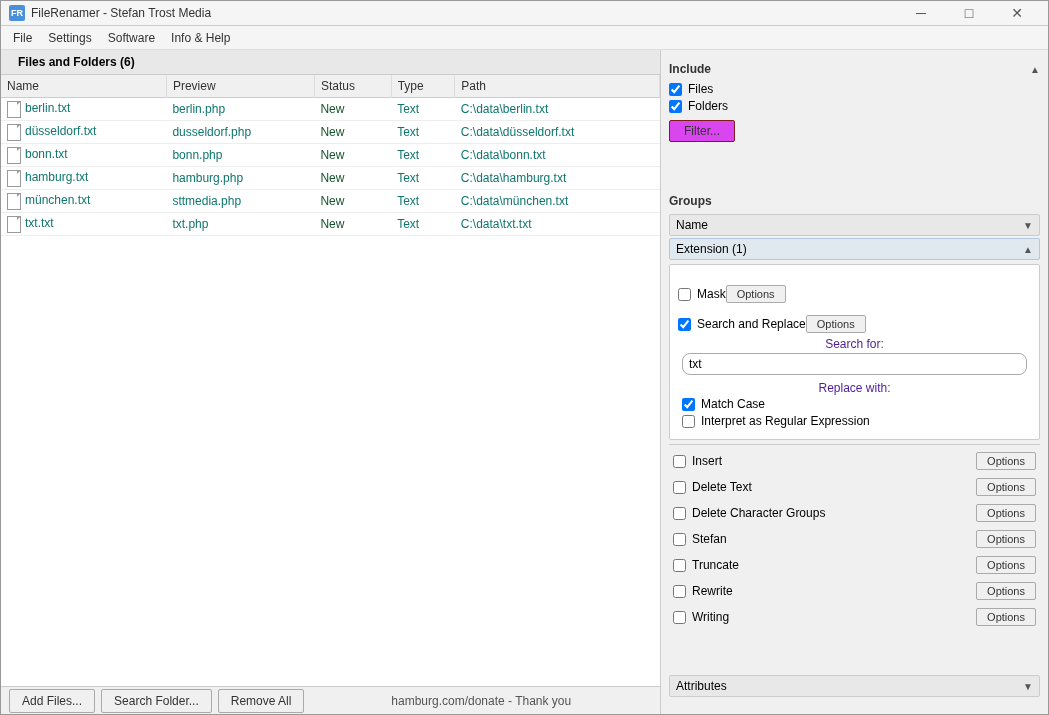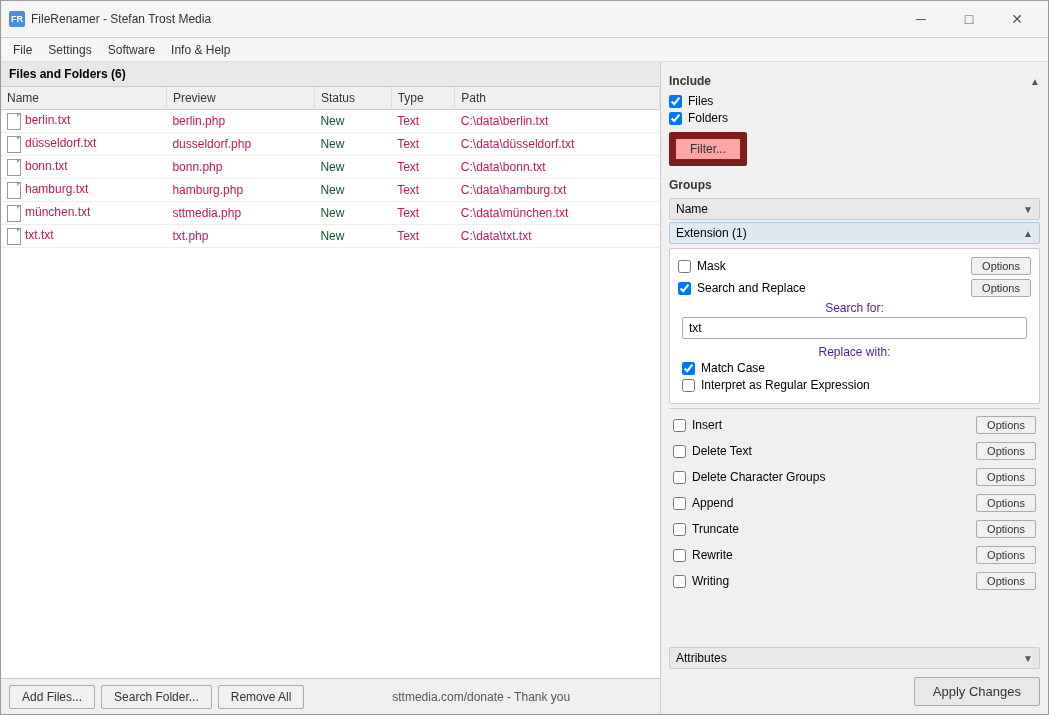--- a/index.html
+++ b/index.html
@@ -10,21 +10,21 @@
       width: 1049px;
       height: 715px;
       overflow: hidden;
       display: flex;
       flex-direction: column;
       border: 1px solid #999;
     }
     
     .title-bar {
       background: #f5f5f5;
-      height: 37px;
+      height: 25px;
       display: flex;
       align-items: center;
       padding: 0 8px;
       border-bottom: 1px solid #ccc;
       user-select: none;
     }
     .title-bar-icon {
       width: 16px;
       height: 16px;
       margin-right: 6px;
@@ -85,21 +85,21 @@
 
     
     .left-panel {
       display: flex;
       flex-direction: column;
       flex: 0 0 660px;
       border-right: 1px solid #ccc;
     }
     .panel-header {
       background: #e8e8e8;
-      padding: 5px 8px;
+      padding: 5px 17px;
       font-weight: bold;
       font-size: 12px;
       border-bottom: 1px solid #ccc;
     }
     .file-table {
       flex: 1;
       overflow-y: auto;
       background: white;
     }
     table {
@@ -116,21 +116,21 @@
       font-weight: normal;
       color: #333;
       border-right: 1px solid #ddd;
       font-size: 12px;
       cursor: pointer;
     }
     td {
       padding: 3px 6px;
       border-bottom: 1px solid #eee;
       font-size: 12px;
-      color: #be185d;
+      color: #0f766e;
     }
     .file-icon {
       display: inline-block;
       width: 14px;
       height: 16px;
       margin-right: 4px;
       vertical-align: middle;
       position: relative;
     }
     .file-icon::before {
@@ -151,21 +151,21 @@
       width: 0;
       height: 0;
       border-style: solid;
       border-width: 4px 4px 0 0;
       border-color: #999 transparent transparent transparent;
     }
     .status-new { color: #14532d; }
 
     
     .bottom-bar {
-      height: 36px;
+      height: 28px;
       background: #f0f0f0;
       border-top: 1px solid #ccc;
       display: flex;
       align-items: center;
       padding: 0 8px;
       gap: 6px;
     }
     .status-text {
       flex: 1;
       text-align: center;
@@ -186,20 +186,21 @@
     }
 
     
     .right-panel {
       flex: 1;
       display: flex;
       flex-direction: column;
       overflow-y: auto;
       background: #f0f0f0;
       padding: 8px;
+      gap: 40px;
     }
 
     
     .section-header {
       display: flex;
       align-items: center;
       justify-content: space-between;
       margin-bottom: 6px;
       margin-top: 4px;
     }
@@ -221,22 +222,22 @@
     .checkbox-row {
       display: flex;
       align-items: center;
       gap: 6px;
       margin-bottom: 3px;
       font-size: 12px;
     }
     .filter-btn {
       margin-top: 4px;
       padding: 3px 14px;
-      background: #fca5a5;
-      border: 7px solid #7f1d1d;
+      background: #d946ef;
+      border: 1px solid #7f1d1d;
       border-radius: 2px;
       cursor: pointer;
       font-size: 12px;
     }
 
     
     .changes-section {
       flex: 1;
     }
     .changes-name-row {
@@ -262,42 +263,42 @@
     .extension-content {
       background: white;
       border: 1px solid #ccc;
       padding: 8px;
       margin-bottom: 4px;
       border-radius: 2px;
     }
     .options-row {
       display: flex;
       align-items: center;
-      justify-content: space-between;
       margin-bottom: 4px;
+      margin-top: 12px;
     }
     .options-btn {
       padding: 2px 10px;
       background: #f0f0f0;
       border: 1px solid #aaa;
       border-radius: 2px;
       cursor: pointer;
       font-size: 11px;
     }
     .form-label {
       font-size: 12px;
       margin-bottom: 2px;
       color: #4c1d95;
       text-align: center;
     }
     .form-input {
       width: 100%;
       padding: 3px 6px;
       border: 1px solid #aaa;
-      border-radius: 2px;
+      border-radius: 8px;
       font-size: 12px;
       margin-bottom: 6px;
       background: white;
     }
 
     .option-row {
       display: flex;
       align-items: center;
       justify-content: space-between;
       padding: 3px 4px;
@@ -417,21 +418,21 @@
       <td>C:\data\txt.txt</td>
     </tr>
           </tbody>
       </table>
     </div>
 
     <div class="bottom-bar">
       <button class="btn">Add Files...</button>
       <button class="btn">Search Folder...</button>
       <button class="btn">Remove All</button>
-      <span class="status-text">sttmedia.com/donate - Thank you</span>
+      <span class="status-text">hamburg.com/donate - Thank you</span>
     </div>
   </div>
 
   <div class="right-panel">
 
     <div class="include-section">
       <div class="section-header">
         <span class="section-title">Include</span>
         <span class="collapse-arrow">▲</span>
       </div>
@@ -516,21 +517,21 @@
           <div class="option-row">
       <div class="option-left">
         <input type="checkbox" id="chk-opt-2" style="">
         <label for="chk-opt-2">Delete Character Groups</label>
       </div>
       <button class="options-btn btn">Options</button>
     </div>
           <div class="option-row">
       <div class="option-left">
         <input type="checkbox" id="chk-opt-3" style="">
-        <label for="chk-opt-3">Append</label>
+        <label for="chk-opt-3">Stefan</label>
       </div>
       <button class="options-btn btn">Options</button>
     </div>
           <div class="option-row">
       <div class="option-left">
         <input type="checkbox" id="chk-opt-4" style="">
         <label for="chk-opt-4">Truncate</label>
       </div>
       <button class="options-btn btn">Options</button>
     </div>

